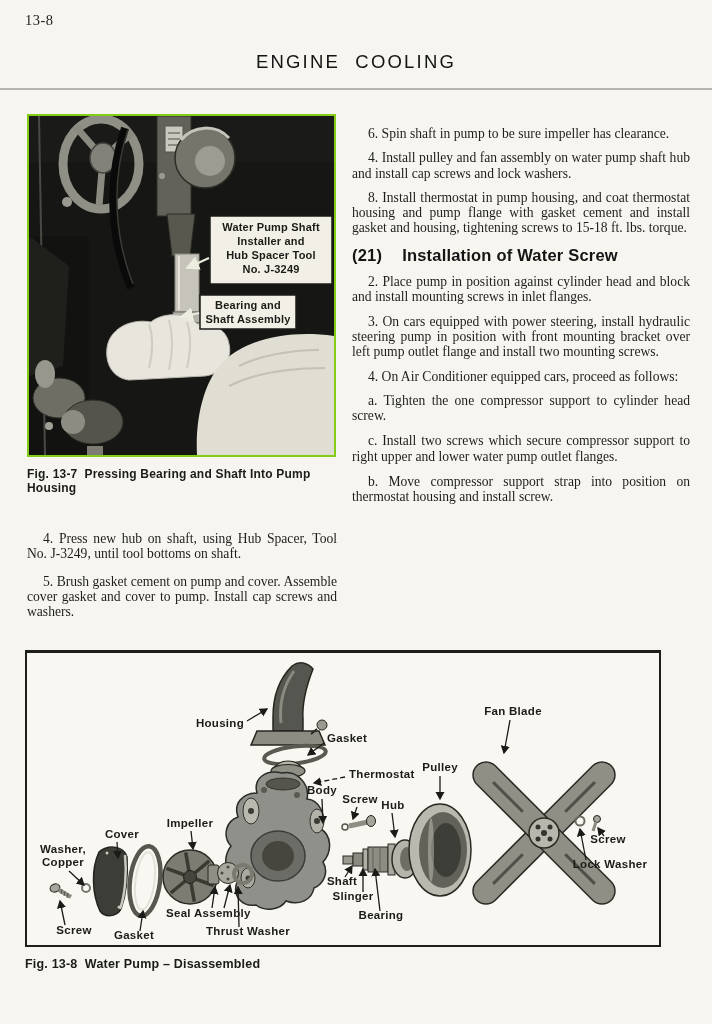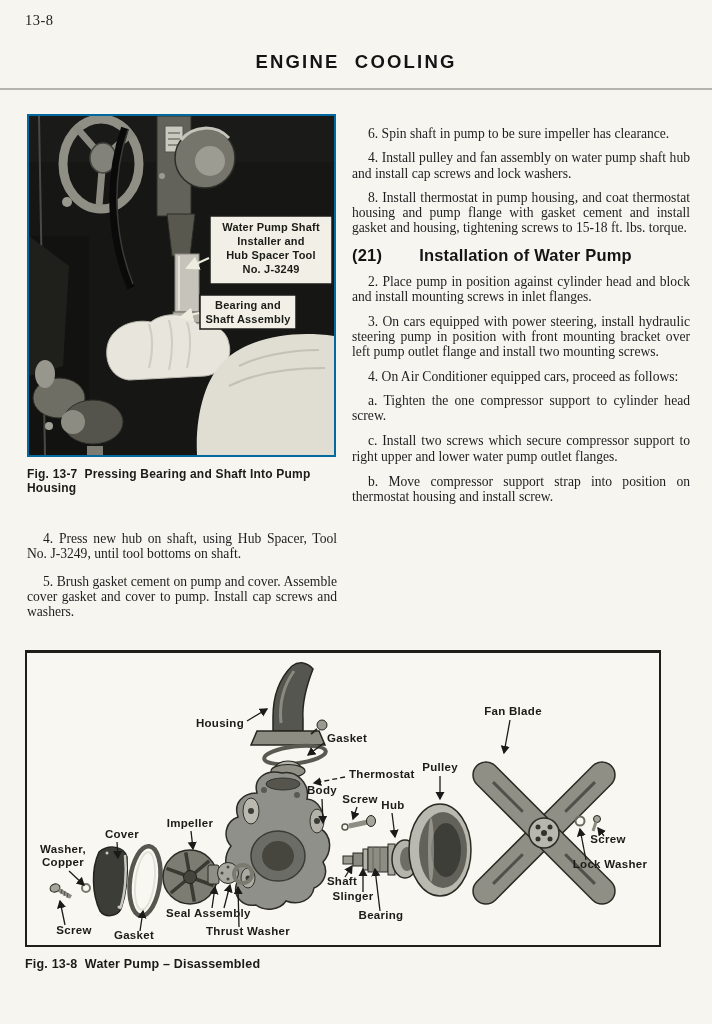--- a/index.html
+++ b/index.html
@@ -9,45 +9,45 @@
     font-family:"Liberation Serif", serif;
     color:#1e1e1e;
   }
   .page-number{
     position:absolute;left:25px;top:12px;
     font-size:14.5px;letter-spacing:.5px;color:#22221f;
   }
   .page-title{
     position:absolute;left:0;right:0;top:51px;text-align:center;
     font-family:"Liberation Sans", sans-serif;
-    font-size:18.5px;font-weight:700;letter-spacing:2.2px;word-spacing:8px;
+    font-size:18.5px;font-weight:400;letter-spacing:2.2px;word-spacing:8px;
     color:#141414;
   }
   .title-rule{
     position:absolute;left:0;right:0;top:88px;height:2px;background:#b5b4ae;
   }
   figure{margin:0;padding:0;position:absolute;}
-  .fig7{left:27px;top:114px;border:2px solid #0369a1;line-height:0;background:#161614;}
+  .fig7{left:27px;top:114px;border:2px solid #84cc16;line-height:0;background:#161614;}
   .fig8{left:25px;top:650px;border:2px solid #1e1e1a;border-top-width:3px;line-height:0;background:#f8f7f2;}
   .caption{
     position:absolute;text-align:left;
     font-family:"Liberation Sans", sans-serif;
     font-weight:600;color:#1b1b18;letter-spacing:.2px;
     white-space:pre-wrap;
   }
   .fig7-caption{left:27px;top:467px;width:309px;font-size:12px;}
   .fig8-caption{left:25px;top:957px;width:636px;font-size:12.5px;}
   .col{position:absolute;font-size:13.6px;line-height:15.3px;}
   .col p{margin:0 0 9px 0;text-align:justify;text-indent:16px;}
   .col p.sub{margin-bottom:10px;}
   .right-col{left:352px;top:110px;width:338px;margin-top:16px;}
   .left-col{left:27px;top:519px;width:310px;margin-top:12px;}
   .left-col p{margin-bottom:12px;}
   .sec-heading{
-    display:flex;gap:37px;margin:12px 0 11px 0;
+    display:flex;gap:20px;margin:12px 0 11px 0;
     font-family:"Liberation Sans", sans-serif;
     font-size:16.5px;font-weight:700;color:#141414;letter-spacing:.2px;
   }
   svg text{
     font-family:"Liberation Sans", sans-serif;
     font-weight:600;fill:#1b1b18;
   }
   .diagram-label{font-size:11.5px;letter-spacing:.3px;}
   .photo-label{font-size:11px;letter-spacing:.2px;}
 </style>
@@ -143,21 +143,21 @@
   <p>4. Press new hub on shaft, using Hub Spacer, Tool No. J-3249, until tool bottoms on shaft.</p>
   <p>5. Brush gasket cement on pump and cover. Assemble cover gasket and cover to pump. Install cap screws and washers.</p>
 </div>
 
 <div class="col right-col">
   <p>6. Spin shaft in pump to be sure impeller has clearance.</p>
   <p>4. Install pulley and fan assembly on water pump shaft hub and install cap screws and lock washers.</p>
   <p>8. Install thermostat in pump housing, and coat thermostat housing and pump flange with gasket cement and install gasket and housing, tightening screws to 15-18 ft. lbs. torque.</p>
   <div class="sec-heading">
     <span>(21)</span>
-    <span>Installation of Water Pump</span>
+    <span>Installation of Water Screw</span>
   </div>
   <p>2. Place pump in position against cylinder head and block and install mounting screws in inlet flanges.</p>
   <p>3. On cars equipped with power steering, install hydraulic steering pump in position with front mounting bracket over left pump outlet flange and install two mounting screws.</p>
   <p>4. On Air Conditioner equipped cars, proceed as follows:</p>
   <p class="sub">a. Tighten the one compressor support to cylinder head screw.</p>
   <p class="sub">c. Install two screws which secure compressor support to right upper and lower water pump outlet flanges.</p>
   <p class="sub">b. Move compressor support strap into position on thermostat housing and install screw.</p>
 </div>
 
 <figure class="fig8">

